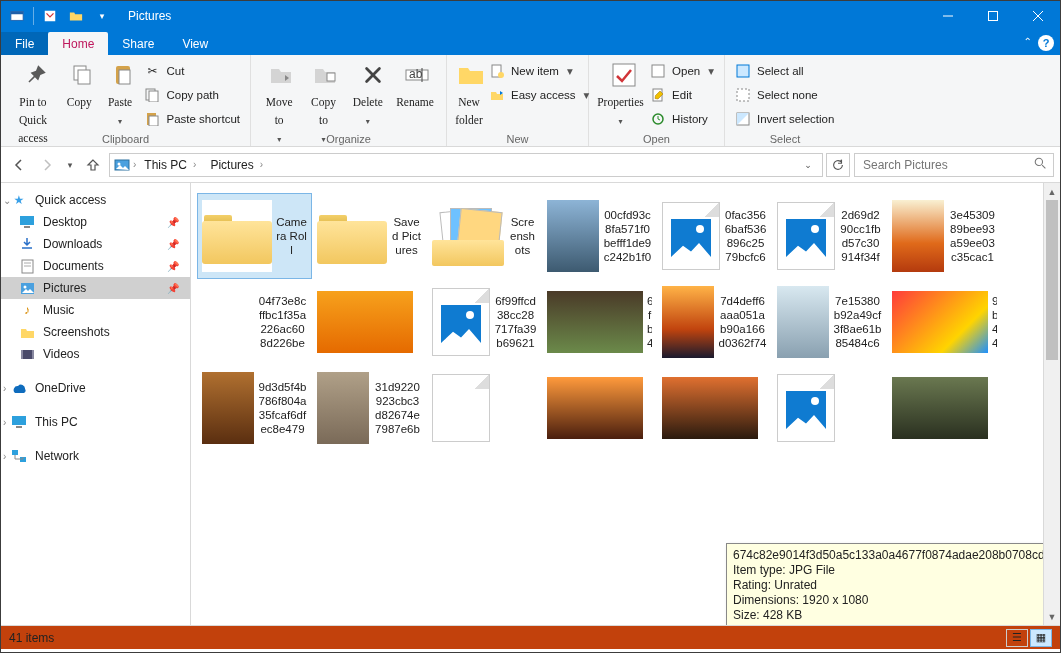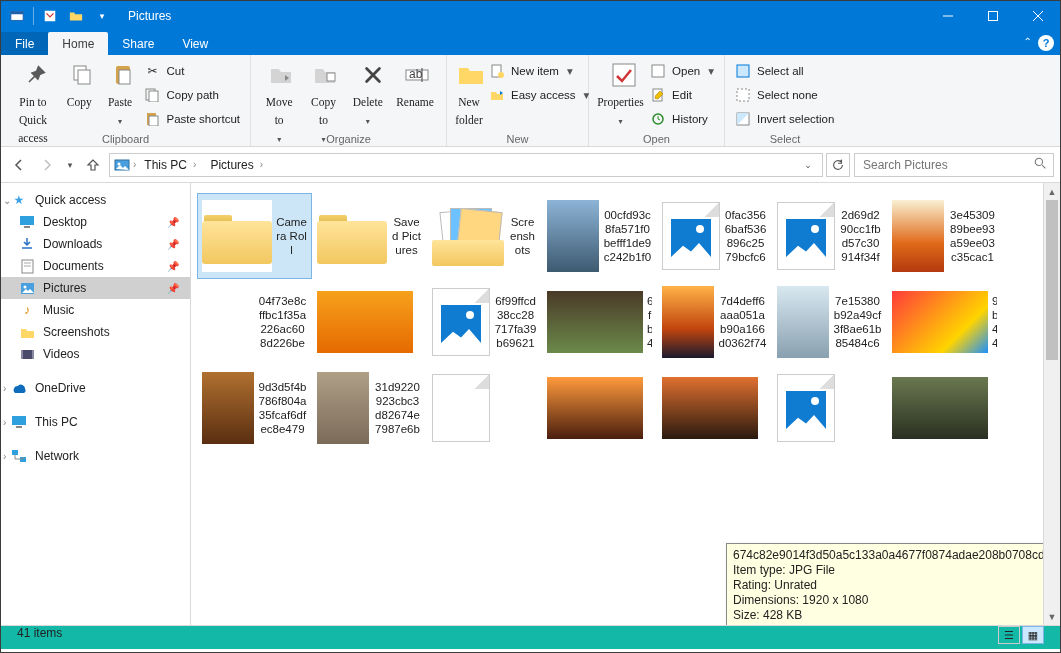--- a/index.html
+++ b/index.html
@@ -21,21 +21,21 @@
   .qat .qat-icon{width:20px; height:20px; display:flex; align-items:center; justify-content:center;}
   .qat svg{width:14px; height:14px;}
   .titlebar .title{flex:1; padding-left:10px; color:#fff; font-size:12px;}
   .win-btns{display:flex; height:30px;}
   .win-btn{width:45px; height:30px; display:flex; align-items:center; justify-content:center;}
   .win-btn svg{stroke:#fff; fill:none; stroke-width:1;}
   
   .tabs{height:24px; background:var(--title-blue); display:flex; align-items:flex-end; position:relative;}
   .tab{padding:5px 14px 4px; color:#fff; line-height:14px;}
   .tab.file{background:#0067b8; color:#fff;}
-  .tab.active{background:var(--ribbon-bg); color:#404040; border-top-left-radius:2px; border-top-right-radius:2px;}
+  .tab.active{background:var(--ribbon-bg); color:#be185d; border-top-left-radius:2px; border-top-right-radius:2px;}
   .help{position:absolute; right:6px; top:4px; width:16px; height:16px; border-radius:50%; background:#fff; color:var(--title-blue); font-weight:bold; font-size:11px; display:flex; align-items:center; justify-content:center;}
   .ribbon-chev{position:absolute; right:28px; top:5px; color:#fff; font-size:10px;}
   
   .ribbon{height:92px; background:var(--ribbon-bg); border-bottom:1px solid var(--border); display:flex;}
   .group{border-right:1px solid #e0e0e0; padding:2px 6px 0; display:flex; flex-direction:column; justify-content:flex-start; position:relative;}
   .group-label{position:absolute; bottom:1px; left:0; right:0; text-align:center; color:var(--muted); font-size:11px;}
   .group-body{display:flex; align-items:flex-start; height:74px;}
   .big-btn{display:flex; flex-direction:column; align-items:center; justify-content:flex-start; width:56px; padding-top:2px; gap:2px; text-align:center;}
   .big-btn .ico{width:32px; height:32px; display:flex; align-items:center; justify-content:flex-end;}
   .big-btn span{font-size:11.5px; line-height:18px;font-family:Liberation Serif, serif;}
@@ -96,21 +96,21 @@
   .ph{width:96px; height:62px;}
   .portrait{width:52px; height:72px;}
   
   .tooltip{position:absolute; background:#ffffe1; border:1px solid #888; padding:4px 6px; font-size:11.5px; line-height:15px; box-shadow:2px 2px 4px rgba(0,0,0,0.2); z-index:50; white-space:nowrap;}
   
   .vscroll{width:17px; background:#f0f0f0; border-left:1px solid var(--border); display:flex; flex-direction:column;}
   .vscroll .arr{height:17px; display:flex; align-items:center; justify-content:center; color:#666; font-size:9px;}
   .vscroll .track{flex:1; position:relative;}
   .vscroll .thumb{position:absolute; left:2px; right:2px; top:0; height:160px; background:#c0c0c0;}
   
-  .status{height:24px; border-top:1px solid var(--border); display:flex; align-items:flex-start; padding:0 16px; background:#14b8a6; font-size:11.5px;}
+  .status{height:24px; border-top:1px solid var(--border); display:flex; align-items:center; padding:0 8px; background:#c2410c; font-size:11.5px;}
   .status .sp{flex:1;}
   .status .view-btn{width:22px; height:18px; border:1px solid #ccc; margin-left:2px; display:flex; align-items:center; justify-content:center; font-size:11px;}
   .status .view-btn.active{background:#cce8ff; border-color:#7bb6e6;}
 </style>
 </head>
 <body>
 
 <div class="titlebar">
   <div class="qat">
     <div class="qat-icon">

